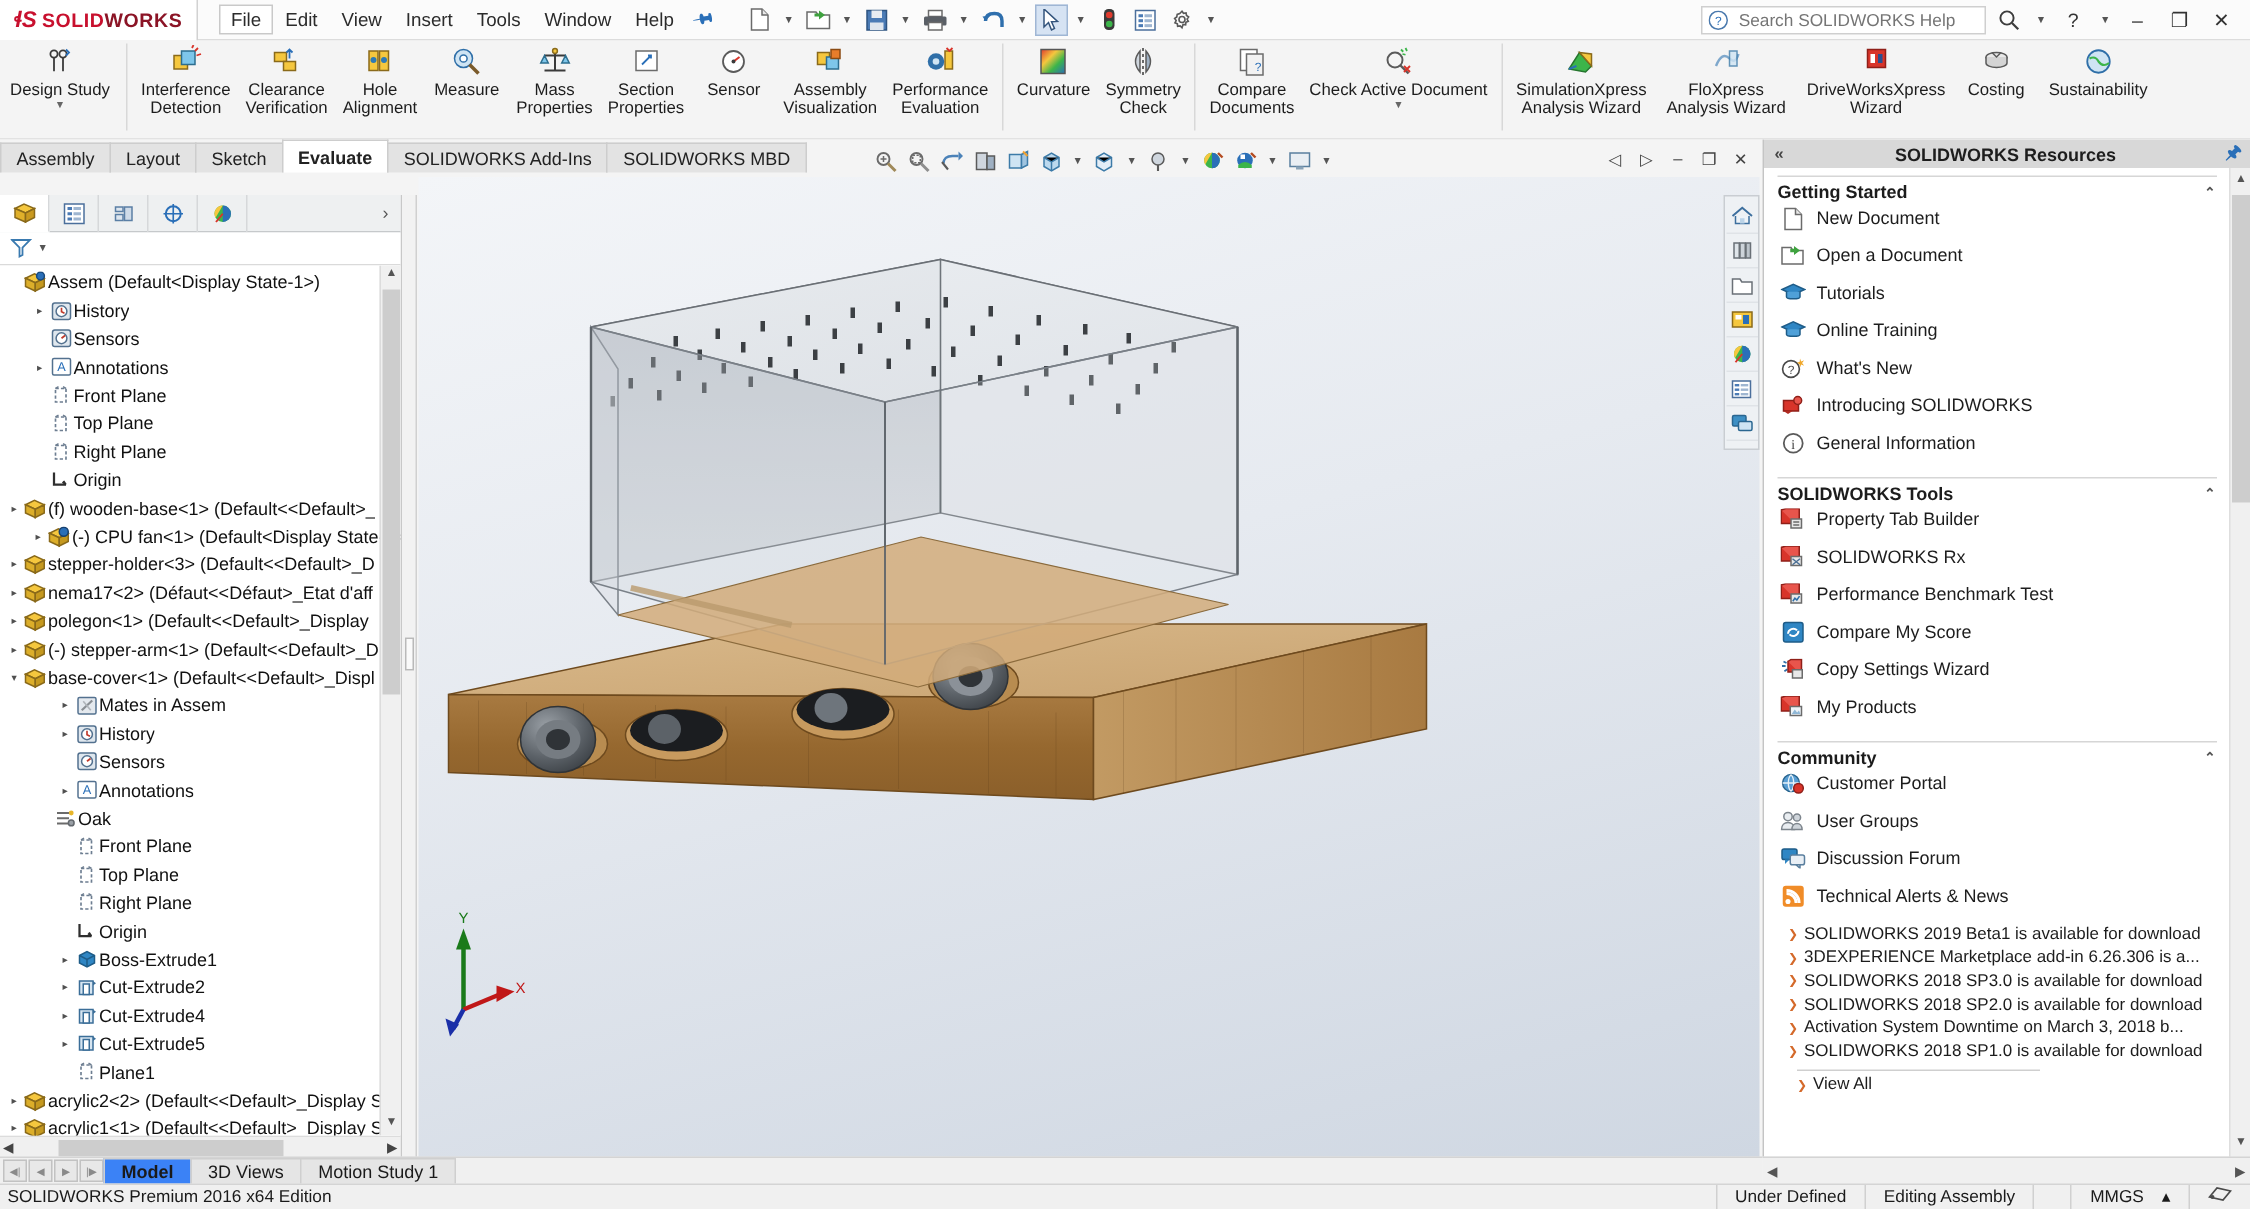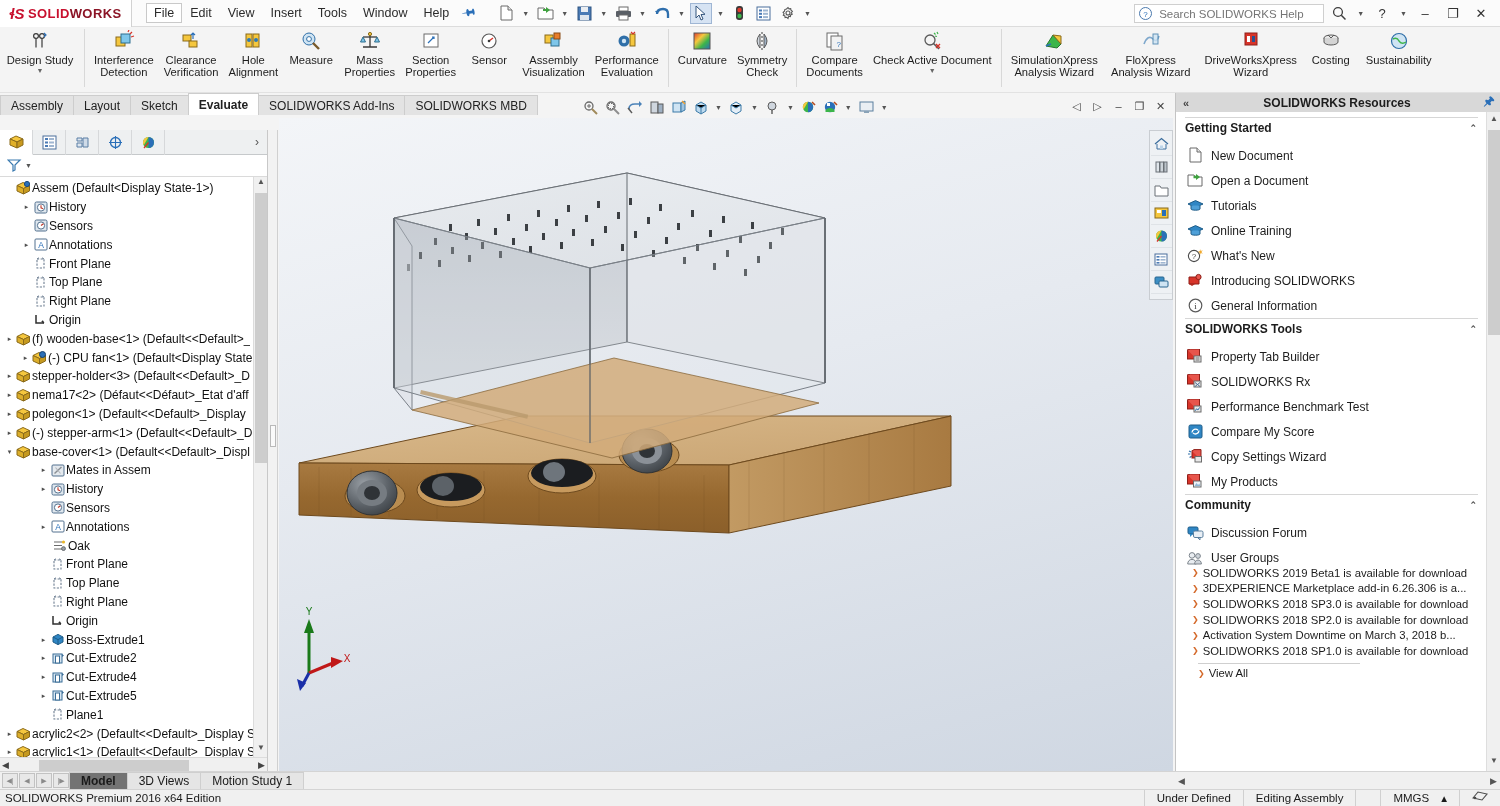--- a/index.html
+++ b/index.html
@@ -181,21 +181,21 @@
   .tp-scroll { position:absolute; right:0; top:0; width:14px; height:100%; background:#f0f0f0; border-left:1px solid #dedede;}
   .tp-thumb { position:absolute; left:1px; top:18px; width:12px; height:200px; background:#cdcdcd;}
   .tp-arrow { position:absolute; left:1px; width:12px; height:14px; text-align:center; font-size:8px; color:#555;}
   .sect-rule { height:1px; background:#d6d6d6; margin: 5px 22px 0 9px; }
   .sect-head {
     display:flex; align-items:center; height: 20px; padding: 0 9px;
     font-size: 12px; font-weight: bold; color: #1c1c1c;
   }
   .sect-head .sh-caret { margin-left: auto; font-size: 9px; color:#555; padding-right: 14px;}
   .tp-item {
-    display: flex; align-items: flex-end; height: 25px; padding-left: 10px;
+    display: flex; align-items: flex-start; height: 25px; padding-left: 10px;
     font-size: 12px; color: #1d1d1d; gap: 7px;
   }
   .tp-item .ico { width: 18px; display:flex; align-items:center; justify-content:center; flex:0 0 18px;}
   .news-item {
     display:flex; align-items:center; height: 15.6px; padding-left: 16px;
     font-size: 11.3px; color: #1c1c1c; gap: 4px; white-space: nowrap;
   }
   .news-item .bullet { color: #d4692a; font-size: 8px; }
   .news-rule { height:1px; background:#cfcfcf; margin: 4px 140px 2px 22px; }
 
@@ -205,21 +205,21 @@
     background: #f0f0f0; display: flex; align-items: center;
     border-top: 1px solid #d4d4d4;
   }
   .navbtns { display:flex; align-items:center; padding-left: 2px; gap:1px;}
   .navbtns span { width: 16px; height: 15px; border: 1px solid #c2c2c2; background:#e8e8e8;
     display:flex;align-items:center;justify-content:center;font-size:7px;color:#8a8a8a;}
   .btab {
     height: 18px; line-height: 17px; padding: 0 11px; font-size: 12px;
     border: 1px solid #cfcfcf; border-bottom: none; background: #e5e5e5; margin-right: -1px;
   }
-  .btab.active { background:#737373; font-weight:bold;}
+  .btab.active { background:#3b82f6; font-weight:bold;}
   .statusbar {
     position: absolute; top: 789px; left: 0; width: 1500px; height: 17px;
     background: #f0f0f0; border-top: 1px solid #d4d4d4;
     display: flex; align-items: center; font-size: 11.5px; color: #1a1a1a;
   }
   .statusbar .sleft { padding-left: 5px; }
   .statusbar .sright { margin-left: auto; display: flex; align-items: center; }
   .statusbar .sright > div { padding: 0 12px; border-left: 1px solid #d0d0d0; height: 17px; line-height: 17px;}
   
   .tp-bottom {
@@ -931,21 +931,21 @@
         <div class="trow" style="padding-left: 38px;">
           <span class="twist">▸</span>
           <span class="ticon">
             <svg width="14" height="13" viewBox="0 0 14 13">
               <rect x="1" y="1" width="12" height="11" rx="1" fill="#fff" stroke="#53718f"></rect>
               <text x="7" y="9.6" font-size="8.5" text-anchor="middle" fill="#2a6fb8" font-family="Liberation Sans">A</text>
             </svg>
           </span>
           <span class="tlabel">Annotations</span>
         </div>
-        <div class="trow" style="padding-left: 40px;">
+        <div class="trow" style="padding-left: 24px;">
           <span class="twist"></span>
           <span class="ticon">
             <svg width="15" height="13" viewBox="0 0 15 13">
               <path d="M2 3h8M2 6.5h8M2 10h8" stroke="#6b6b6b" stroke-width="1.2"></path>
               <circle cx="11.5" cy="3" r="1.6" fill="#e8b62a"></circle>
               <circle cx="11.5" cy="9.6" r="1.9" fill="#9aa0a6" stroke="#63686d"></circle>
             </svg>
           </span>
           <span class="tlabel">Oak</span>
         </div>
@@ -1446,39 +1446,60 @@
           </span>
           <span>My Products</span>
         </div>
         <div class="sect-rule"></div>
         <div class="sect-head">
           <span>Community</span>
           <span class="sh-caret">⌃</span>
         </div>
         <div class="tp-item">
           <span class="ico">
+            <svg width="16" height="15" viewBox="0 0 16 15">
+              <circle cx="7" cy="7" r="5.6" fill="#5a9fd4" stroke="#2a6690"></circle>
+              <path d="M1.4 7h11.2M7 1.4c2.4 2.6 2.4 8.6 0 11.2M7 1.4c-2.4 2.6-2.4 8.6 0 11.2" stroke="#e8f2f9" fill="none" stroke-width=".9"></path>
+              <circle cx="12" cy="10.5" r="3.2" fill="#d8342a" stroke="#8f1f18"></circle>
+            </svg>
+          </span>
+          <span>Customer Portal</span>
+        </div>
+        <div class="tp-item">
+          <span class="ico">
+            <svg width="17" height="14" viewBox="0 0 17 14">
+              <circle cx="5" cy="4.4" r="2.8" fill="#e9edf1" stroke="#7d858d"></circle>
+              <path d="M0.7 13c0-3 2-4.6 4.3-4.6S9.3 10 9.3 13z" fill="#e9edf1" stroke="#7d858d"></path>
+              <circle cx="11" cy="5" r="2.4" fill="#cfd5db" stroke="#7d858d"></circle>
+              <path d="M7.6 13c0-2.6 1.7-4 3.4-4s3.4 1.4 3.4 4z" fill="#cfd5db" stroke="#7d858d"></path>
+            </svg>
+          </span>
+          <span>User Groups</span>
+        </div>
+        <div class="tp-item">
+          <span class="ico">
             <svg width="17" height="14" viewBox="0 0 17 14">
               <rect x="1" y="1" width="10" height="7" rx="1.4" fill="#2f86c4" stroke="#1e5c88"></rect>
               <path d="M3 8v3l3-3z" fill="#2f86c4"></path>
               <rect x="6.5" y="5" width="9.5" height="6.5" rx="1.4" fill="#e9eff5" stroke="#5a7f9e"></rect>
               <path d="M13 11.5v2.4l-2.6-2.4z" fill="#e9eff5" stroke="#5a7f9e"></path>
             </svg>
           </span>
           <span>Discussion Forum</span>
         </div>
         <div class="tp-item">
           <span class="ico">
-            <svg width="17" height="14" viewBox="0 0 17 14">
-              <circle cx="5" cy="4.4" r="2.8" fill="#e9edf1" stroke="#7d858d"></circle>
-              <path d="M0.7 13c0-3 2-4.6 4.3-4.6S9.3 10 9.3 13z" fill="#e9edf1" stroke="#7d858d"></path>
-              <circle cx="11" cy="5" r="2.4" fill="#cfd5db" stroke="#7d858d"></circle>
-              <path d="M7.6 13c0-2.6 1.7-4 3.4-4s3.4 1.4 3.4 4z" fill="#cfd5db" stroke="#7d858d"></path>
-            </svg>
-          </span>
-          <span>User Groups</span>
+            <svg width="15" height="15" viewBox="0 0 15 15">
+              <rect x="0.5" y="0.5" width="14" height="14" rx="2" fill="#f08c28"></rect>
+              <circle cx="4" cy="11" r="1.7" fill="#fff"></circle>
+              <path d="M3 6.6a5.4 5.4 0 0 1 5.4 5.4h2A7.4 7.4 0 0 0 3 4.6z" fill="#fff"></path>
+              <path d="M3 2.6A9.4 9.4 0 0 1 12.4 12h-2A7.4 7.4 0 0 0 3 4.6z" fill="#fff"></path>
+            </svg>
+          </span>
+          <span>Technical Alerts &amp; News</span>
         </div>
         <div class="news-item">
           <span class="bullet">❯</span>
           <span>SOLIDWORKS 2019 Beta1 is available for download</span>
         </div>
         <div class="news-item">
           <span class="bullet">❯</span>
           <span>3DEXPERIENCE Marketplace add-in 6.26.306 is a...</span>
         </div>
         <div class="news-item">

